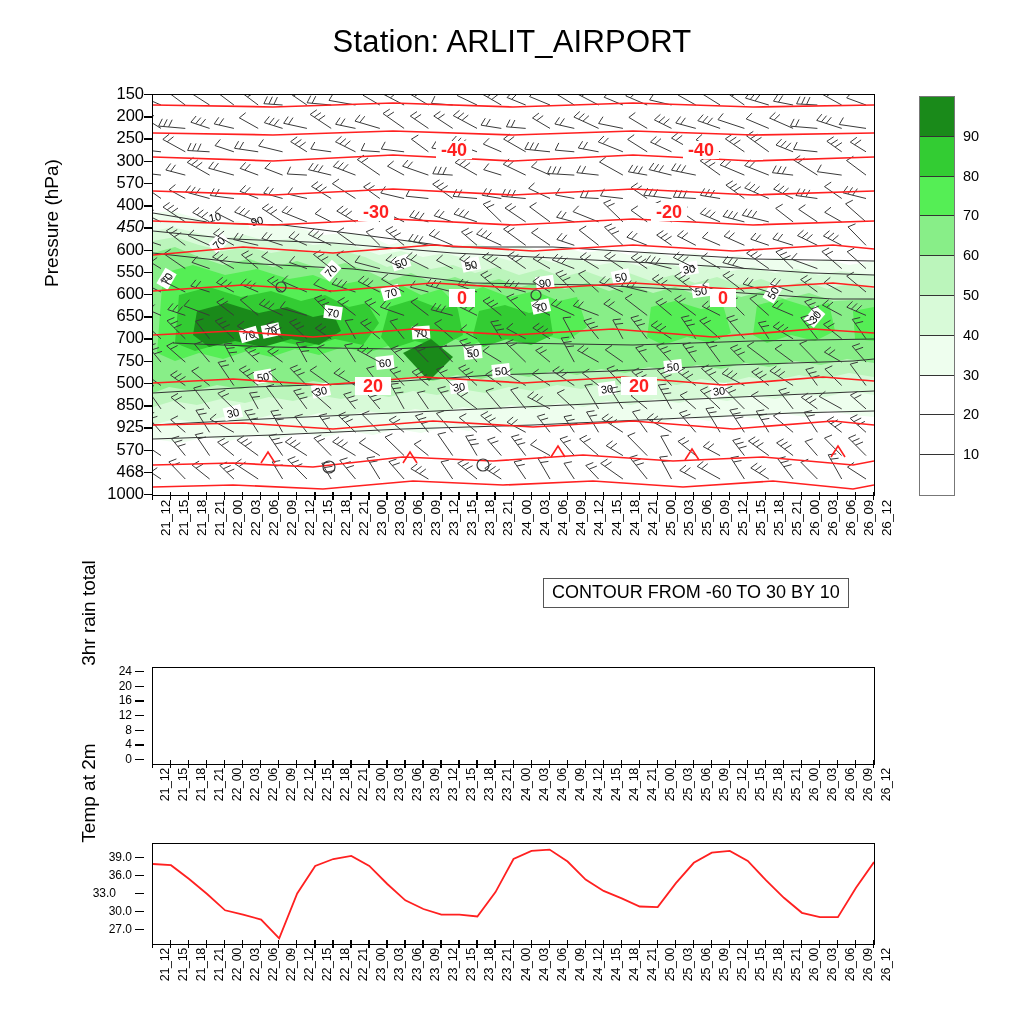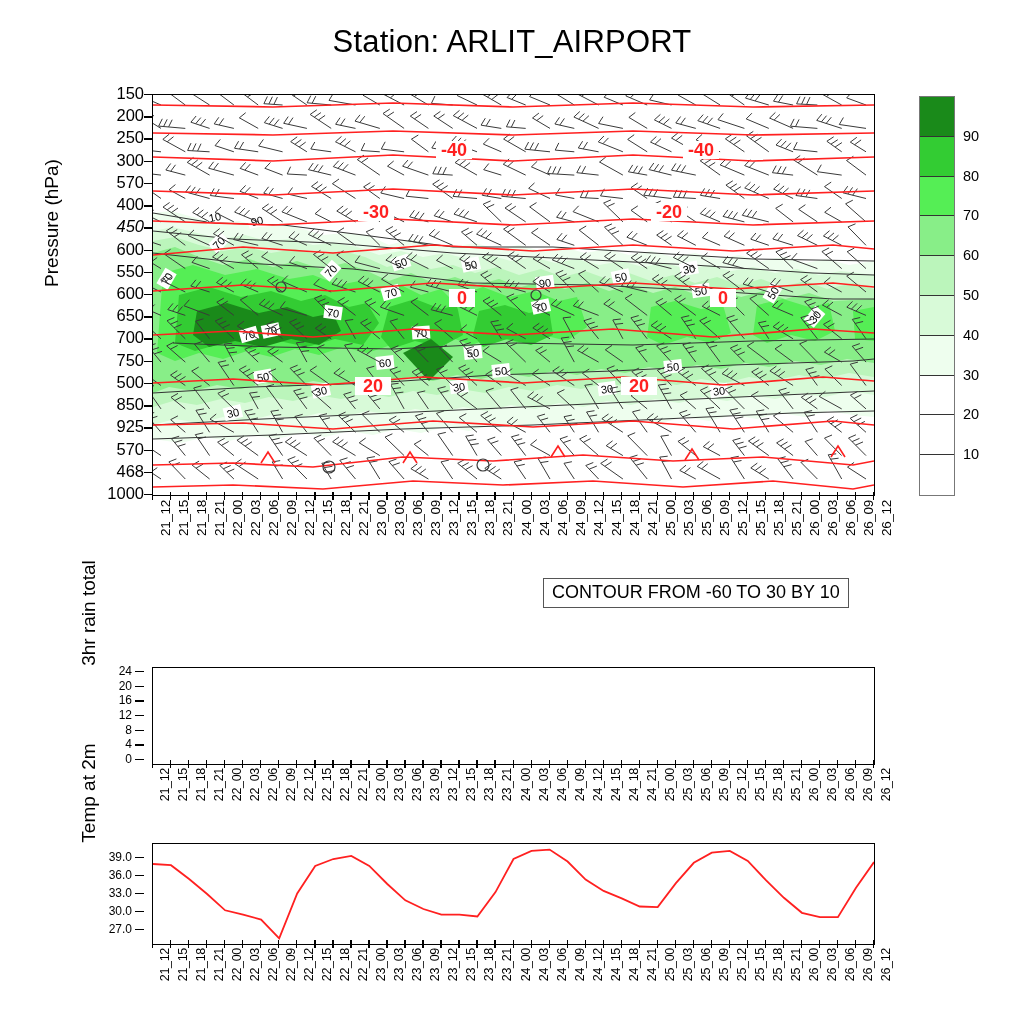--- a/index.html
+++ b/index.html
@@ -1109,21 +1109,21 @@
     <div class="subxtick" style="left: 727px;">26_12</div>
     <div class="tickmark" style="left: 721px; top: -8px; width: 1.3px; height: 8px;"></div>
   </div>
 
 <div class="abs subtitle" id="tempTitle">Temp at 2m</div>
 <div class="abs" id="tempY" style="left:78px;top:843px;width:66px;height:100px;">
     <div class="subylab" style="top: 14px; right: 12px;">39.0</div>
     <div class="tickmark" style="right: 0px; top: 14px; width: 9px; height: 1.3px;"></div>
     <div class="subylab" style="top: 32px; right: 12px;">36.0</div>
     <div class="tickmark" style="right: 0px; top: 32px; width: 9px; height: 1.3px;"></div>
-    <div class="subylab" style="top: 50px; right: 12px;">33.0</div>
+    <div class="subylab" style="top: 50px; right: 28px;">33.0</div>
     <div class="tickmark" style="right: 0px; top: 50px; width: 9px; height: 1.3px;"></div>
     <div class="subylab" style="top: 68px; right: 12px;">30.0</div>
     <div class="tickmark" style="right: 0px; top: 68px; width: 9px; height: 1.3px;"></div>
     <div class="subylab" style="top: 86px; right: 12px;">27.0</div>
     <div class="tickmark" style="right: 0px; top: 86px; width: 9px; height: 1.3px;"></div>
   </div>
 <div class="sub" id="tempPanel">
   <svg width="721" height="100" viewBox="0 0 721 100">
     <polyline id="tempLine" fill="none" stroke="#ff2020" stroke-width="1.8" points="0.0,20.0 18.0,21.2 36.1,35.0 54.1,50.0 72.1,66.3 90.1,70.6 108.1,75.6 126.2,94.4 144.2,49.4 162.2,21.9 180.3,15.0 198.3,11.9 216.3,21.9 234.3,40.0 252.3,56.3 270.4,65.0 288.4,70.6 306.4,70.6 324.4,72.5 342.5,48.1 360.5,15.0 378.5,6.9 396.6,5.6 414.6,17.5 432.6,35.6 450.6,46.9 468.7,54.4 486.7,62.5 504.7,63.1 522.7,39.4 540.8,18.8 558.8,8.7 576.8,6.9 594.8,16.9 612.9,36.2 630.9,53.8 648.9,68.8 666.9,73.1 684.9,73.1 703.0,43.8 721.0,18.1"></polyline>
   </svg>

